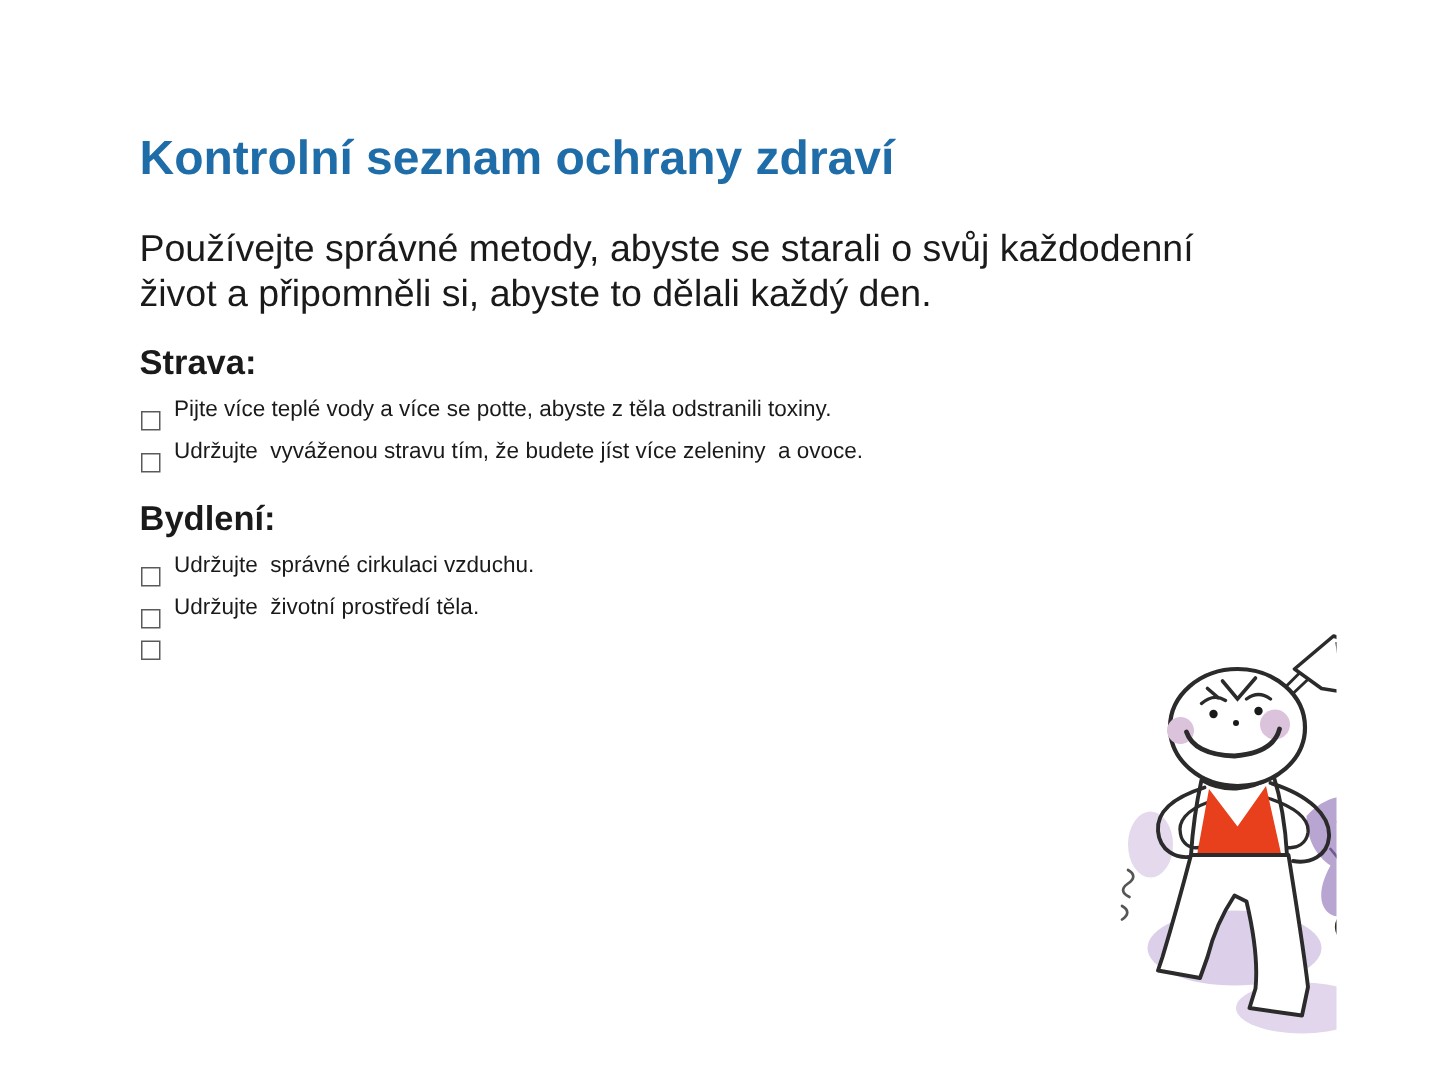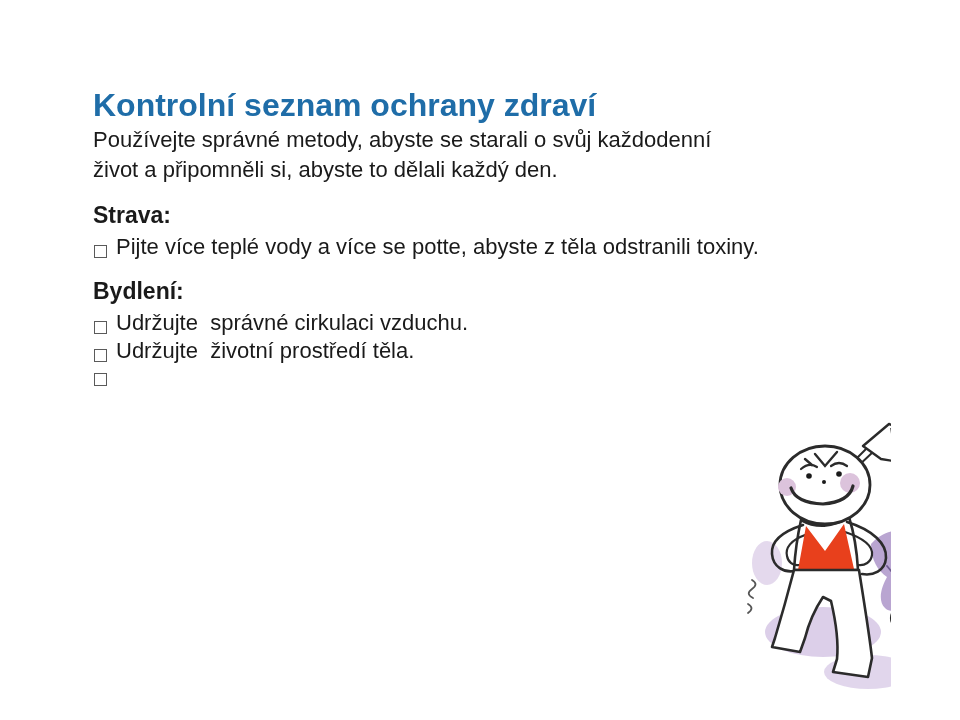--- a/index.html
+++ b/index.html
@@ -6,28 +6,28 @@
   .slide{
     position:relative;width:891px;height:720px;background:#fff;overflow:hidden;
     font-family:"Liberation Sans", sans-serif;color:#1a1a1a;
   }
   .content{position:absolute;left:93px;top:85px;width:705px;}
   .title{
     font-size:32px;font-weight:bold;line-height:40px;margin:0;
     letter-spacing:0px;
   }
   .intro{
-    font-size:22px;line-height:30px;white-space:pre-wrap;
+    margin-top:26px;font-size:25px;line-height:30px;white-space:pre-wrap;
   }
   .section{margin-top:16px;}
   .section-heading{
     font-size:23px;font-weight:bold;line-height:28px;margin:0 0 4px 0;
   }
   .item{
-    display:flex;align-items:center;font-size:22px;line-height:28px;
+    display:flex;align-items:flex-end;font-size:15px;line-height:28px;
   }
   .cb{
     flex:none;width:11px;height:11px;border:1px solid #5a5a5a;
     margin:8px 9px 0 1px;background:#fff;
   }
   .item-text{white-space:pre-wrap;}
   .illustration{position:absolute;left:735px;top:418px;width:222px;height:300px;}
 </style>
 </head>
 <body>
@@ -38,20 +38,24 @@
     <h1 class="title" style="color:#1f6da8;">Kontrolní seznam ochrany zdraví</h1>
 
     <div class="intro">Používejte správné metody, abyste se starali o svůj každodenní
 život a připomněli si, abyste to dělali každý den.</div>
 
     <div class="section">
       <h2 class="section-heading">Strava:</h2>
       <div class="item">
         <span class="cb"></span>
         <span class="item-text">Pijte více teplé vody a více se potte, abyste z těla odstranili toxiny.</span>
+      </div>
+      <div class="item">
+        <span class="cb"></span>
+        <span class="item-text">Udržujte  vyváženou stravu tím, že budete jíst více zeleniny  a ovoce.</span>
       </div>
     </div>
 
 
     <div class="section">
       <h2 class="section-heading">Bydlení:</h2>
       <div class="item">
         <span class="cb"></span>
         <span class="item-text">Udržujte  správné cirkulaci vzduchu.</span>
       </div>

